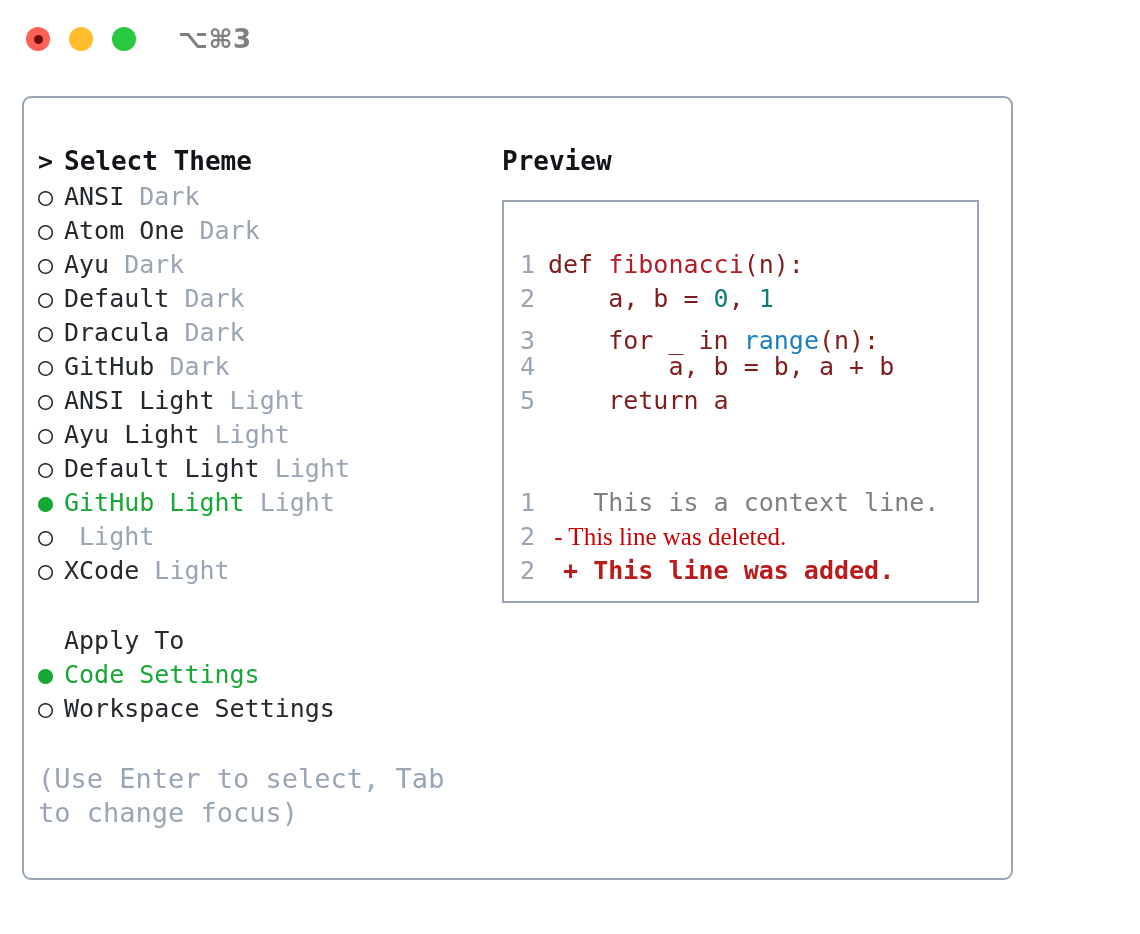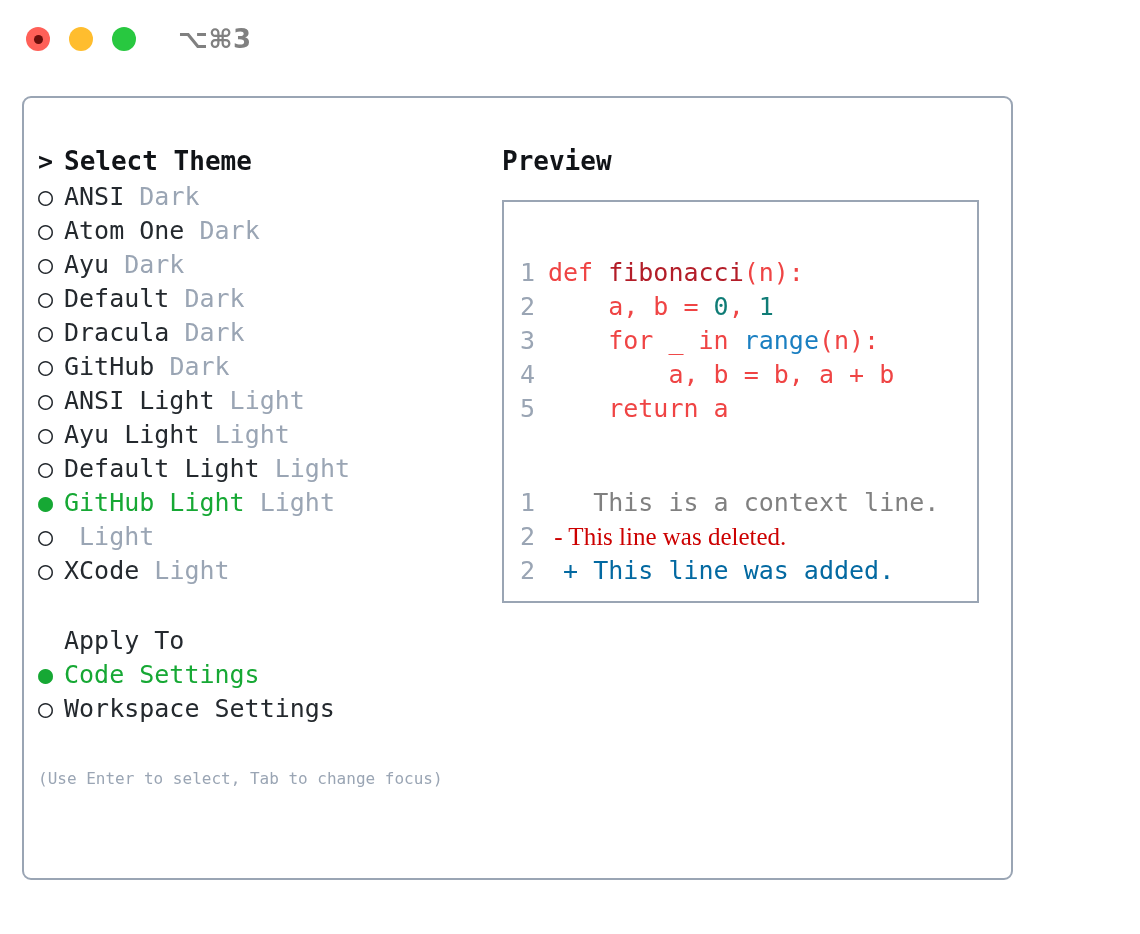--- a/index.html
+++ b/index.html
@@ -91,21 +91,21 @@
     font-weight: 700;
     color: #111418;
     white-space: pre;
   }
   .header-row .marker { font-weight: 700; color: #111418; }
   .section-gap { height: 36px; }
   .hint {
     position: absolute;
     left: 14px; top: 664px;
     width: 420px;
-    font-size: 16px;
+    font-size: 27px;
     line-height: 34px;
     color: #9aa5b4;
     white-space: pre-wrap;
   }
   
   .right-col {
     position: absolute;
     left: 478px; top: 48px;
     width: 500px;
   }
@@ -128,27 +128,27 @@
     font-size: 25px;
     white-space: pre;
   }
   .lineno {
     display: inline-block;
     width: 28px;
     flex: 0 0 28px;
     text-align: left;
     color: #9aa5b4;
   }
-  .code-text { color: #ef4444; margin-top: 8px; }
+  .code-text { color: #7f1d1d; }
   .tok-fn   { color: #b31d28; }
   .tok-num  { color: #0f7c76; }
   .tok-call { color: #1a7fc1; margin-top: 8px; }
   .tok-ctx  { color: #808080; }
   .tok-del  { color: #cc0000; font-family: Liberation Serif, serif; }
-  .tok-add  { color: #0369a1; }
+  .tok-add  { color: #b91c1c; font-weight: bold; }
   .code-gap { height: 34px; }
 </style>
 </head>
 <body>
 
 <div class="window">
 
   <div class="titlebar">
     <div class="lights">
       <div class="light red">

